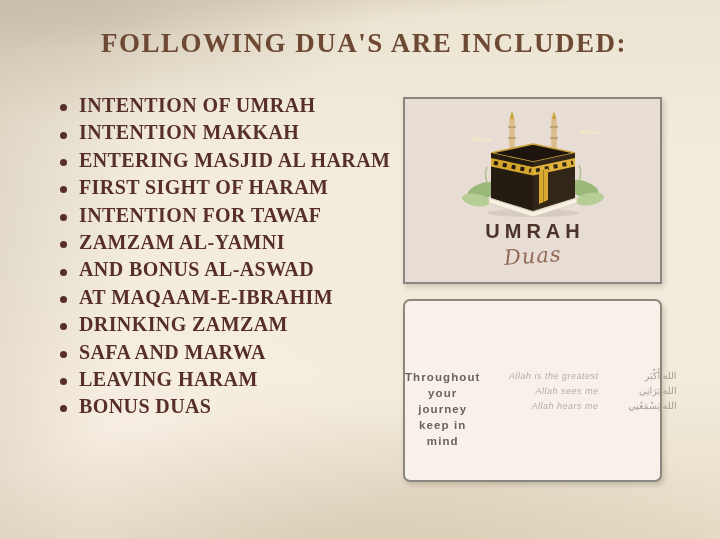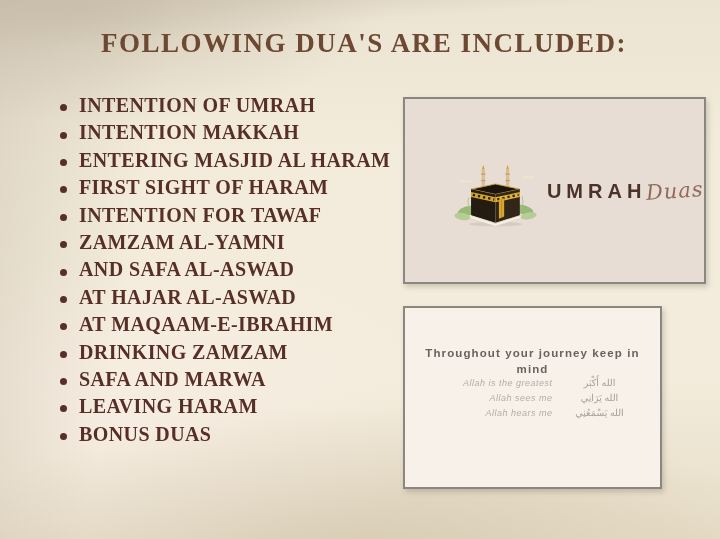--- a/index.html
+++ b/index.html
@@ -68,22 +68,22 @@
     border: 2px solid #8a8781;
     box-shadow: 2px 3px 5px rgba(90,80,65,0.25);
     box-sizing: content-box;
   }
 
   .cover-card {
     top: 97px;
     height: 183px;
     background: #e7ddd4;
     display: flex;
+    flex-direction: column;
     align-items: center;
-    padding-left: 44px;
   }
   .cover-card svg { margin-top: 8px; display: block; }
   .cover-title {
     margin-top: 1px;
     font-family: "Liberation Sans", sans-serif;
     font-weight: bold;
     font-size: 20px;
     letter-spacing: 5px;
     color: #4b332a;
     text-indent: 5px;
@@ -92,26 +92,27 @@
     margin-top: 1px;
     font-family: "DejaVu Serif", serif;
     font-style: italic;
     font-size: 21px;
     letter-spacing: 1px;
     color: #926a58;
     transform: rotate(-4deg);
   }
 
   .reminder-card {
-    top: 306px;
+    top: 299px;
     height: 179px;
     background: #f8f1e9;
     display: flex;
-    flex-direction: column;
+    flex-direction: row;
     align-items: center;
+    border-radius: 7px;
   }
   .reminder-heading {
     margin-top: 37px;
     width: 225px;
     text-align: center;
     font-weight: bold;
     font-size: 11.5px;
     line-height: 16px;
     letter-spacing: 1.1px;
     color: #6b6260;
@@ -124,21 +125,21 @@
     align-items: center;
   }
   .phrase-en {
     text-align: right;
     font-style: italic;
     font-size: 9px;
     letter-spacing: 0.5px;
     color: #b5aca4;
   }
   .phrase-ar {
-    text-align: center;
+    text-align: right;
     font-size: 9.5px;
     color: #a59c93;
     direction: rtl;
   }
 </style>
 </head>
 <body>
 
 <div class="slide">
 
@@ -164,25 +165,21 @@
     <li>
         <span class="bullet"></span>
         <span>INTENTION FOR TAWAF</span>
       </li>
     <li>
         <span class="bullet"></span>
         <span>ZAMZAM AL-YAMNI</span>
       </li>
     <li>
         <span class="bullet"></span>
-        <span>AND SAFA AL-ASWAD</span>
-      </li>
-    <li>
-        <span class="bullet"></span>
-        <span>AT HAJAR AL-ASWAD</span>
+        <span>AND BONUS AL-ASWAD</span>
       </li>
     <li>
         <span class="bullet"></span>
         <span>AT MAQAAM-E-IBRAHIM</span>
       </li>
     <li>
         <span class="bullet"></span>
         <span>DRINKING ZAMZAM</span>
       </li>
     <li>

